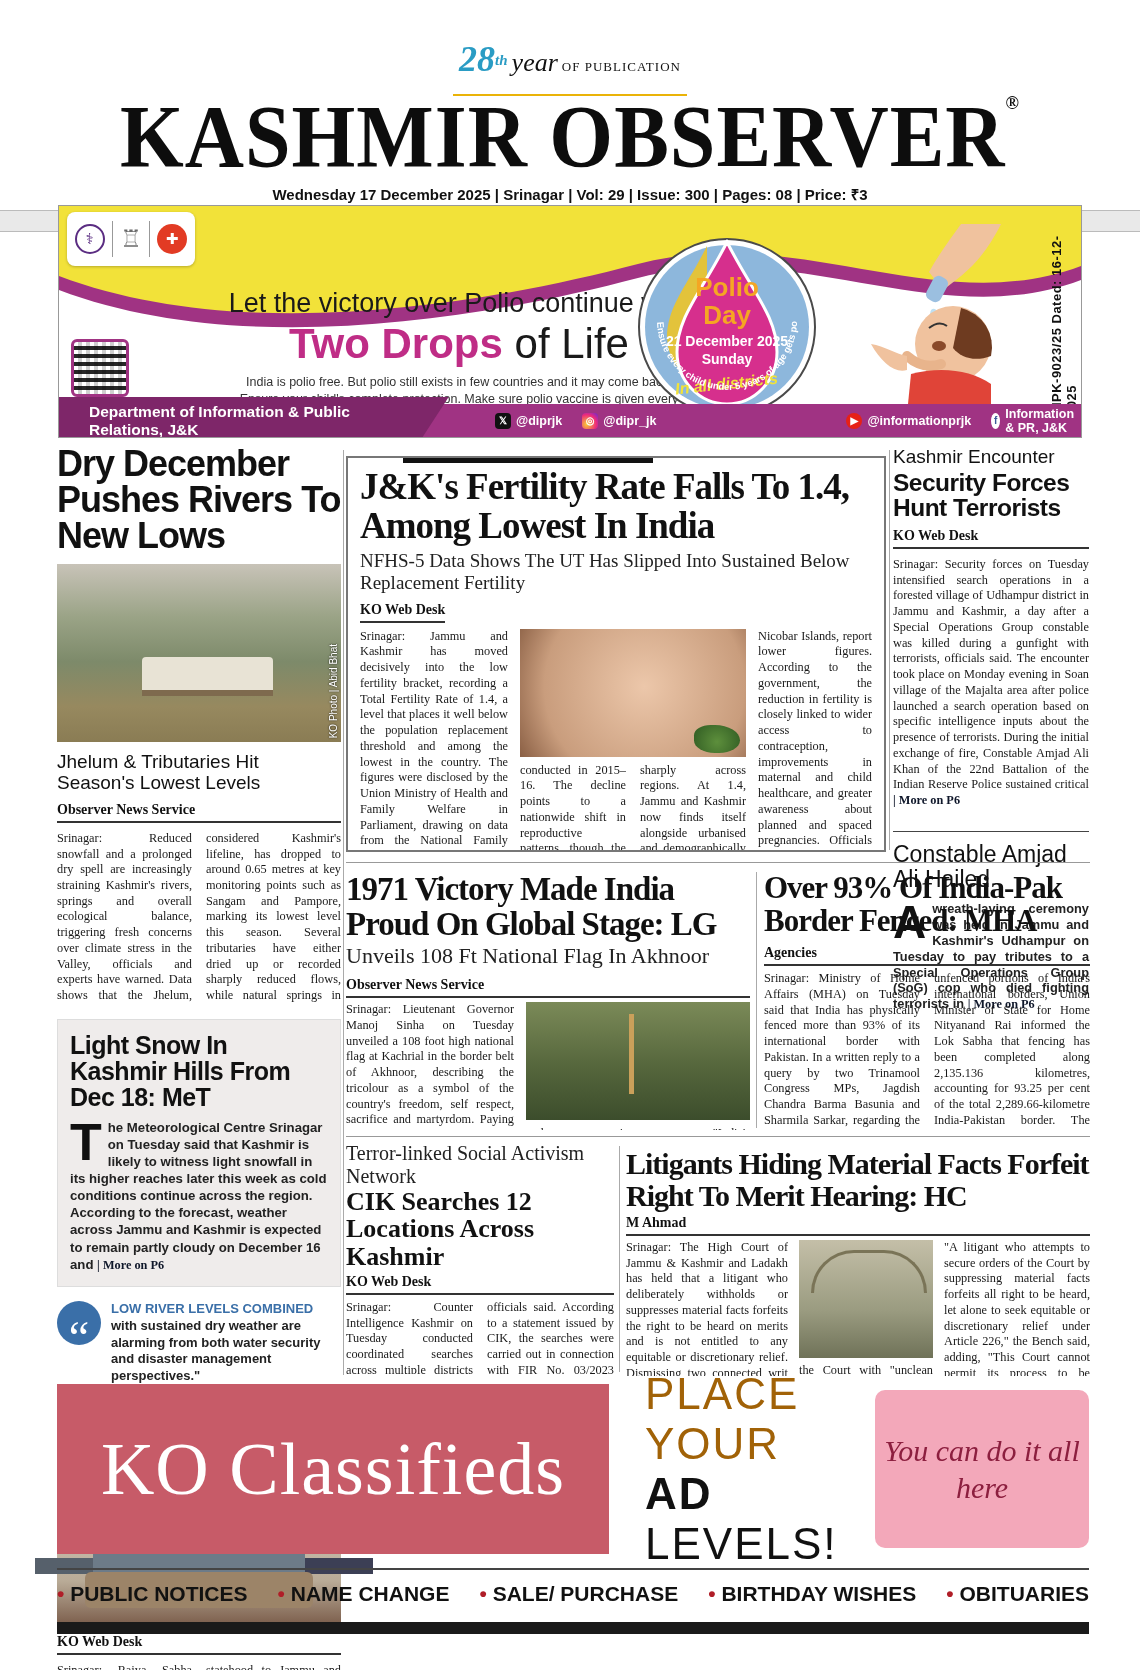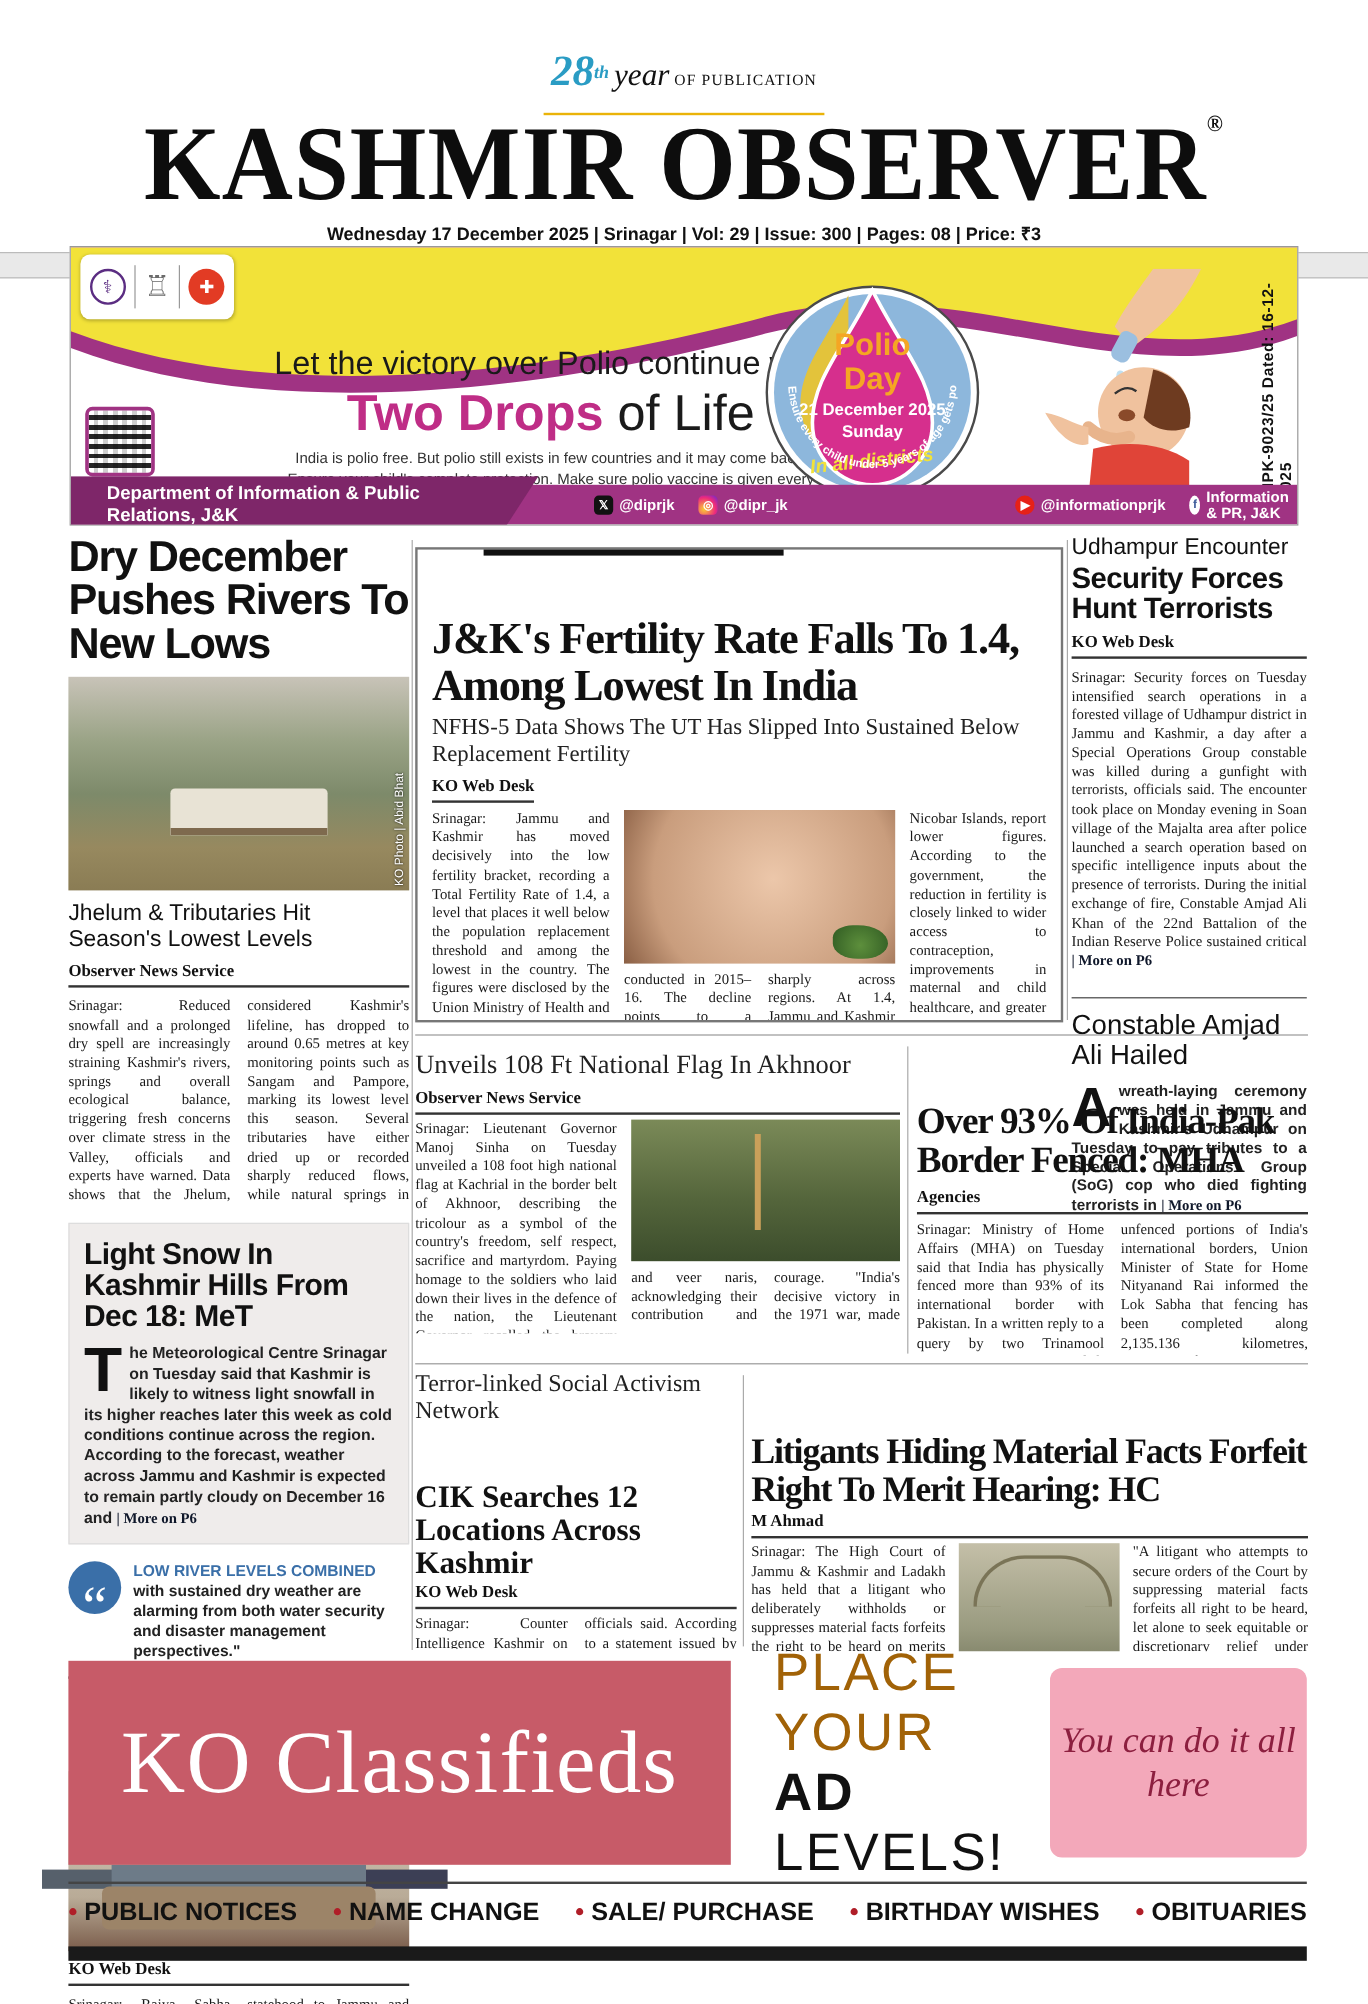--- a/index.html
+++ b/index.html
@@ -43,21 +43,21 @@
   .ad-socials { display:flex; gap:20px; margin-left:46px; align-items:center; color:#fff; font-family:"Liberation Sans", sans-serif; font-size:12.5px; font-weight:bold; }
   .soc { display:flex; align-items:center; gap:5px; }
   .soc-icon { width:16px; height:16px; border-radius:50%; background:#fff; color:#a03383; display:inline-flex; align-items:center; justify-content:center; font-size:10px; font-weight:bold; }
   .soc-icon.x { background:#111; color:#fff; border-radius:4px; }
   .soc-icon.ig { background:radial-gradient(circle at 30% 70%, #f9ce34, #ee2a7b 60%, #6228d7); color:#fff; border-radius:4px; }
   .soc-icon.yt { background:#e62117; color:#fff; }
   .soc-icon.fb { background:#fff; color:#3b5998; }
 
   
   .headline-sans { font-family:"Liberation Sans", sans-serif; font-weight:bold; color:#111; letter-spacing:-1px; line-height:1.0; }
-  .headline-serif { font-family:"Liberation Serif", serif; font-weight:bold; color:#111; line-height:1.05;margin-top:46px; }
+  .headline-serif { font-family:"Liberation Serif", serif; font-weight:bold; color:#111; line-height:1.05; }
   .kicker { font-family:"Liberation Serif", serif; color:#222; }
   .byline { font-family:"Liberation Serif", serif; font-weight:bold; font-size:14px; color:#111; border-bottom:2px solid #333; padding-bottom:3px; margin:8px 0 8px 0; display:block; }
   .body-text { font-family:"Liberation Serif", serif; font-size:12.3px; line-height:1.28; color:#191919; text-align:justify; }
   .more { color:#0f172a; font-weight:bold; font-family:"Liberation Serif", serif; font-size:12.3px; cursor:pointer; }
   .cols2 { column-count:2; column-gap:14px; }
   .photo { width:100%; background:#b9b3a8; position:relative; }
   .vcred { position:absolute; right:2px; bottom:4px; writing-mode:vertical-rl; transform:rotate(180deg); font-family:"Liberation Sans", sans-serif; font-size:10px; color:#fff; text-shadow:0 0 2px #000; }
   .hr-rule { position:absolute; background:#999; }
   .drop-cap { float:left; font-family:"Liberation Serif", serif; font-weight:bold; font-size:52px; line-height:42px; margin:2px 6px 0 0; color:#111; }
 
@@ -264,35 +264,36 @@
         <div class="baby-photo photo"></div>
         <div class="body-text cols2" style="height:114px; overflow:hidden;"><span>conducted in 2015–16. The decline points to a nationwide shift in reproductive patterns, though the pace and scale vary sharply across regions. At 1.4, Jammu and Kashmir now finds itself alongside urbanised and demographically advanced regions such as Delhi, Punjab and West Bengal. Its fertility levels are comparable to those recorded in Chandigarh and Lakshadweep, while only a handful of regions, including Sikkim and the Andaman and</span></div>
       </div>
       <div class="fert-c3 body-text">
         <span>Nicobar Islands, report lower figures. According to the government, the reduction in fertility is closely linked to wider access to contraception, improvements in maternal and child healthcare, and greater awareness about planned and spaced pregnancies. Officials have said that these trends reflect the long term goals outlined in national population and health policies. The Health Ministry has reiterated that India's family planning programme is based on voluntary participation and reproductive rights, with an emphasis on maternal, child and adolescent health. States and Union Territories are supported through customised awareness campaigns and funding </span>
       </div>
     </div>
   </div>
 
   <div class="right-col">
-    <div class="rc-kicker">Udhampur Encounter</div>
+    <div class="rc-kicker">Kashmir Encounter</div>
     <div class="rc-head">Security Forces Hunt Terrorists</div>
     <span class="byline">KO Web Desk</span>
     <div class="body-text" style="height:262px; overflow:hidden;">
       <span>Srinagar: Security forces on Tuesday intensified search operations in a forested village of Udhampur district in Jammu and Kashmir, a day after a Special Operations Group constable was killed during a gunfight with terrorists, officials said. The encounter took place on Monday evening in Soan village of the Majalta area after police launched a search operation based on specific intelligence inputs about the presence of terrorists. During the initial exchange of fire, Constable Amjad Ali Khan of the 22nd Battalion of the Indian Reserve Police sustained critical </span><span class="more">| More on P6</span>
     </div>
     <div class="rc-sep"></div>
     <div class="con-head">Constable Amjad Ali Hailed</div>
     <div class="con-body">
       <span class="drop-cap">A</span>
       <span>wreath-laying ceremony was held in Jammu and Kashmir's Udhampur on Tuesday to pay tributes to a Special Operations Group (SoG) cop who died fighting terrorists in </span><span class="more">| More on P6</span>
     </div>
   </div>
 
   <div class="v71">
+    <div class="headline-serif" style="font-size:33px; letter-spacing:-1px;">1971 Victory Made India Proud On Global Stage: LG</div>
     <div style="font-family:'Liberation Serif',serif; font-size:22px; color:#222; margin-top:2px;">Unveils 108 Ft National Flag In Akhnoor</div>
     <span class="byline" style="margin-bottom:4px;">Observer News Service</span>
     <div class="v71-body">
       <div class="v71-c1 body-text" style="height:178px; overflow:hidden;"><span>Srinagar: Lieutenant Governor Manoj Sinha on Tuesday unveiled a 108 foot high national flag at Kachrial in the border belt of Akhnoor, describing the tricolour as a symbol of the country's freedom, self respect, sacrifice and martyrdom. Paying homage to the soldiers who laid down their lives in the defence of the nation, the Lieutenant Governor recalled the bravery and sacrifice of officers and troops during the 1965 and 1971 wars. He also honoured war veterans</span></div>
       <div class="v71-c2">
         <div class="flag-photo photo"></div>
         <div class="body-text cols2" style="height:58px; overflow:hidden;">
           <span>and veer naris, acknowledging their contribution and courage. "India's decisive victory in the 1971 war, made the country proud on the global stage," he said. Addressing the gathering, Sinha said,"The land of Kachrial not only holds historical significance but is also a sacred place </span>
         </div>
       </div>

